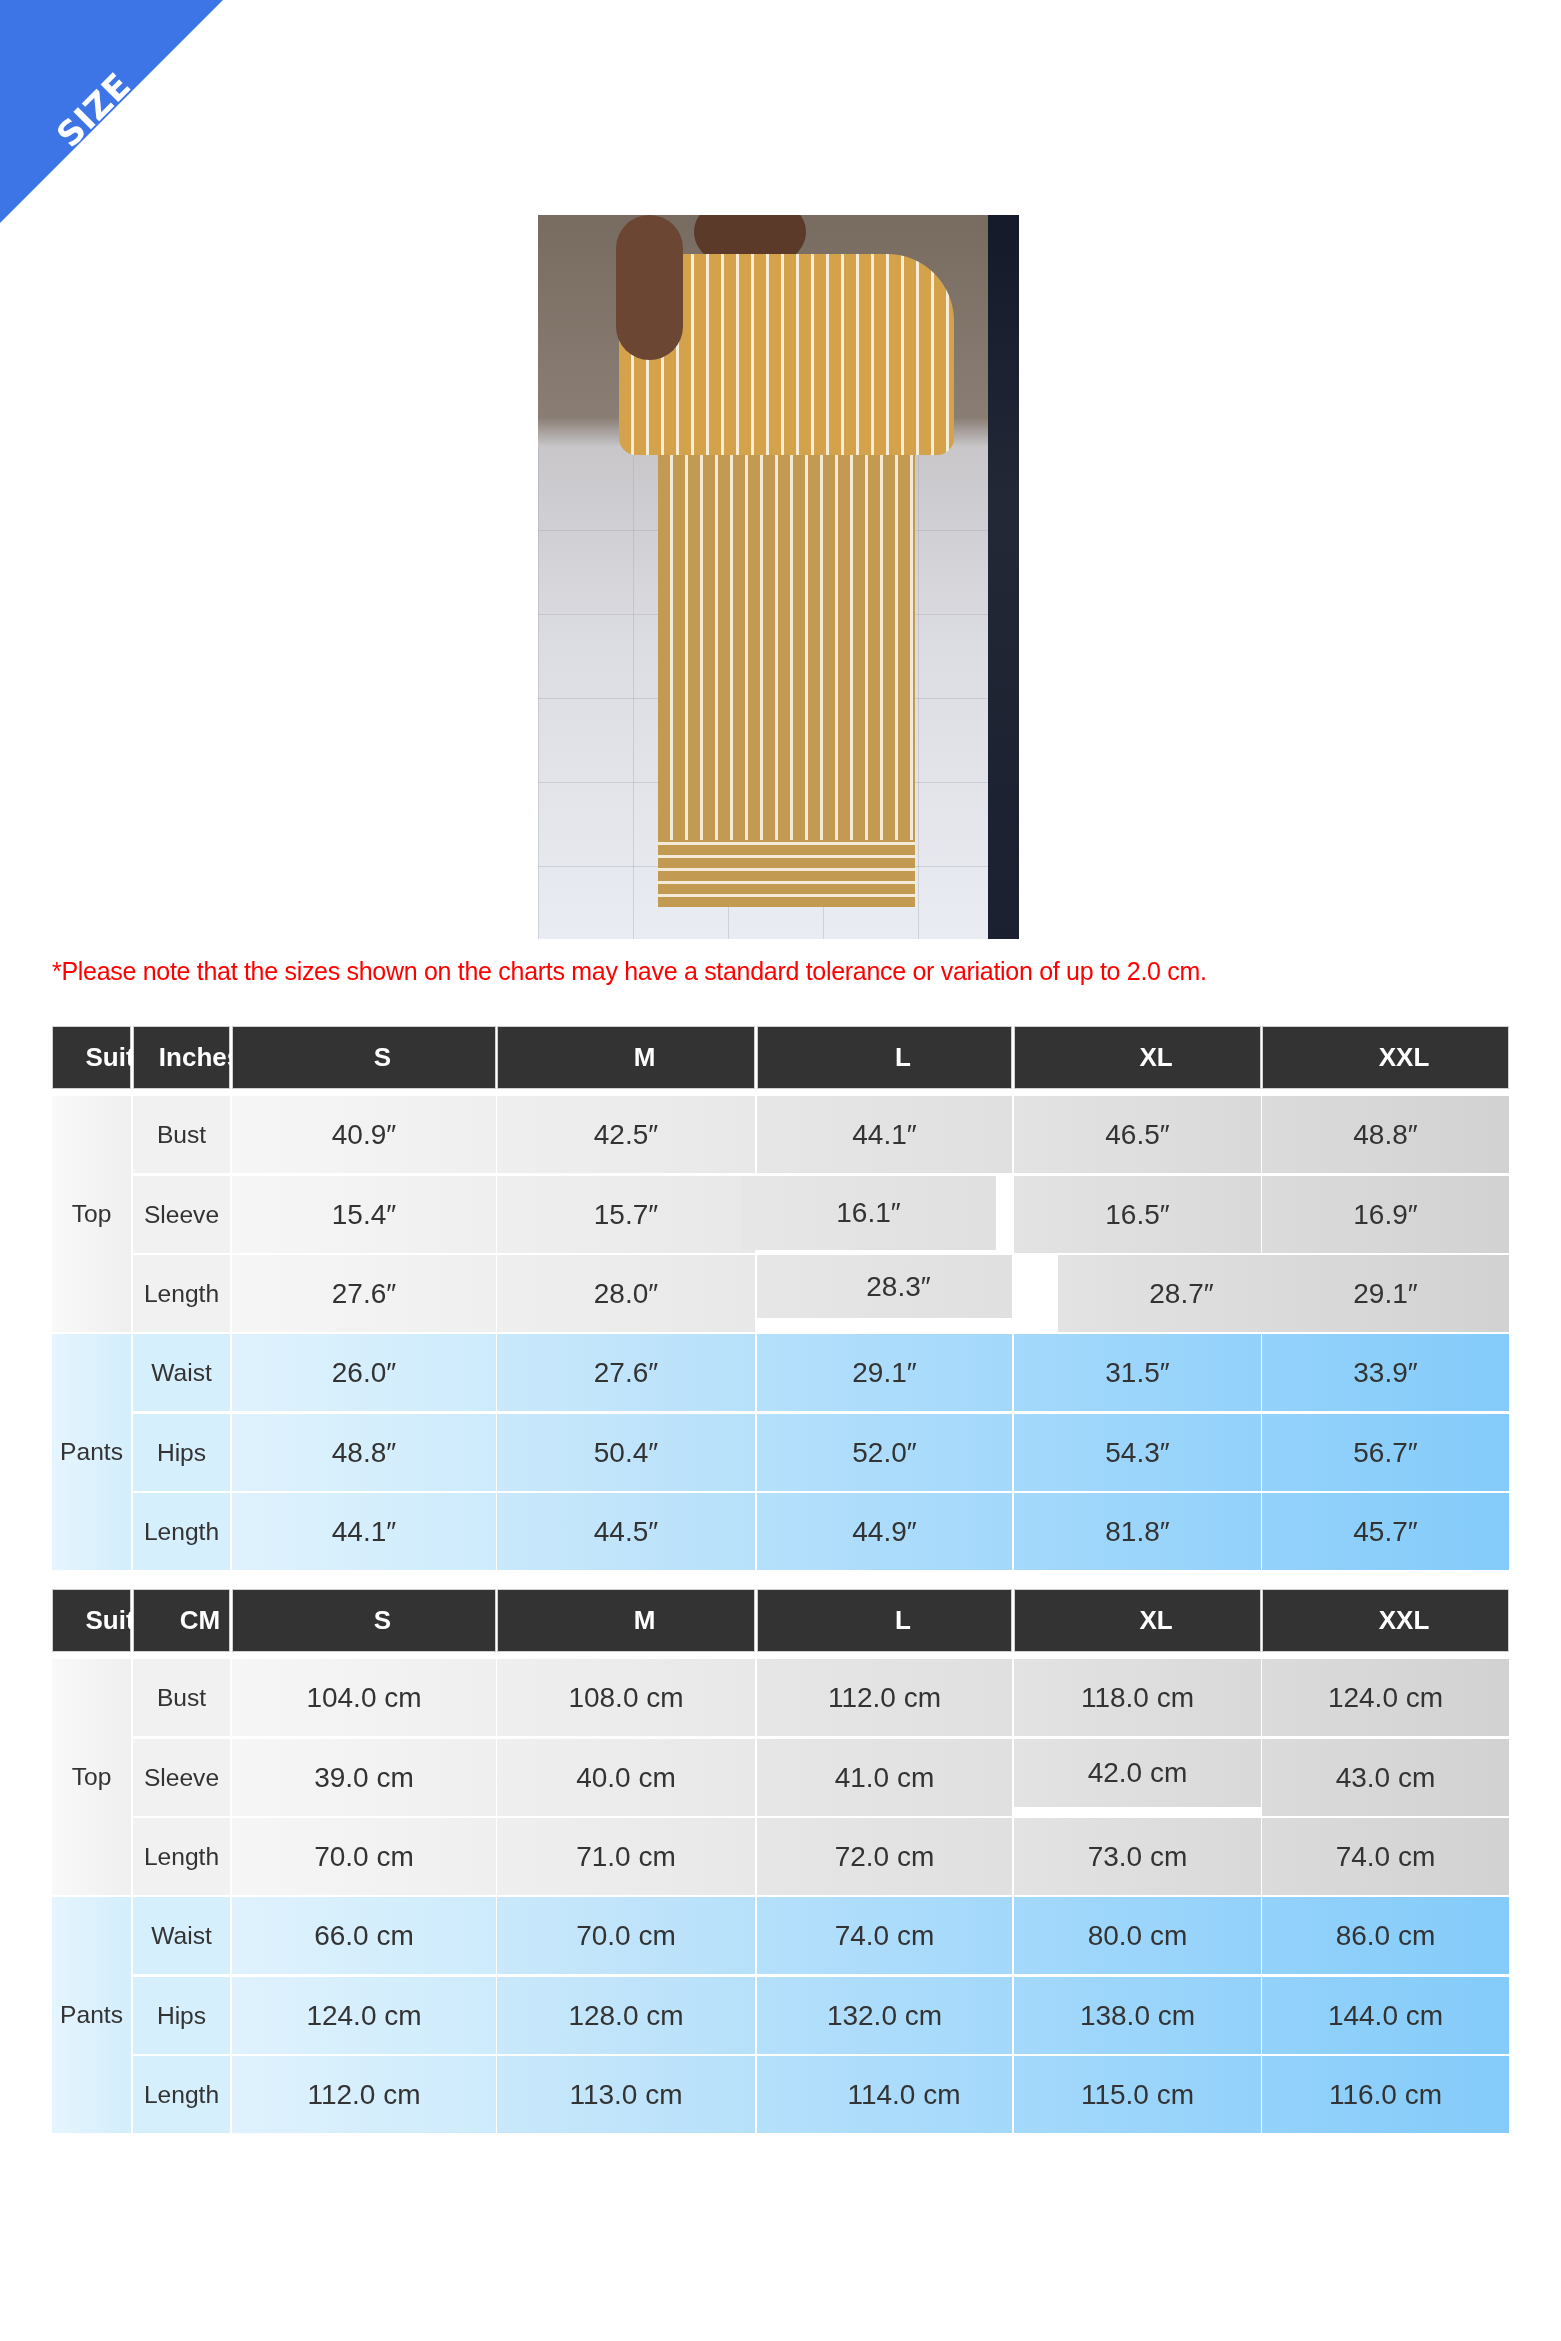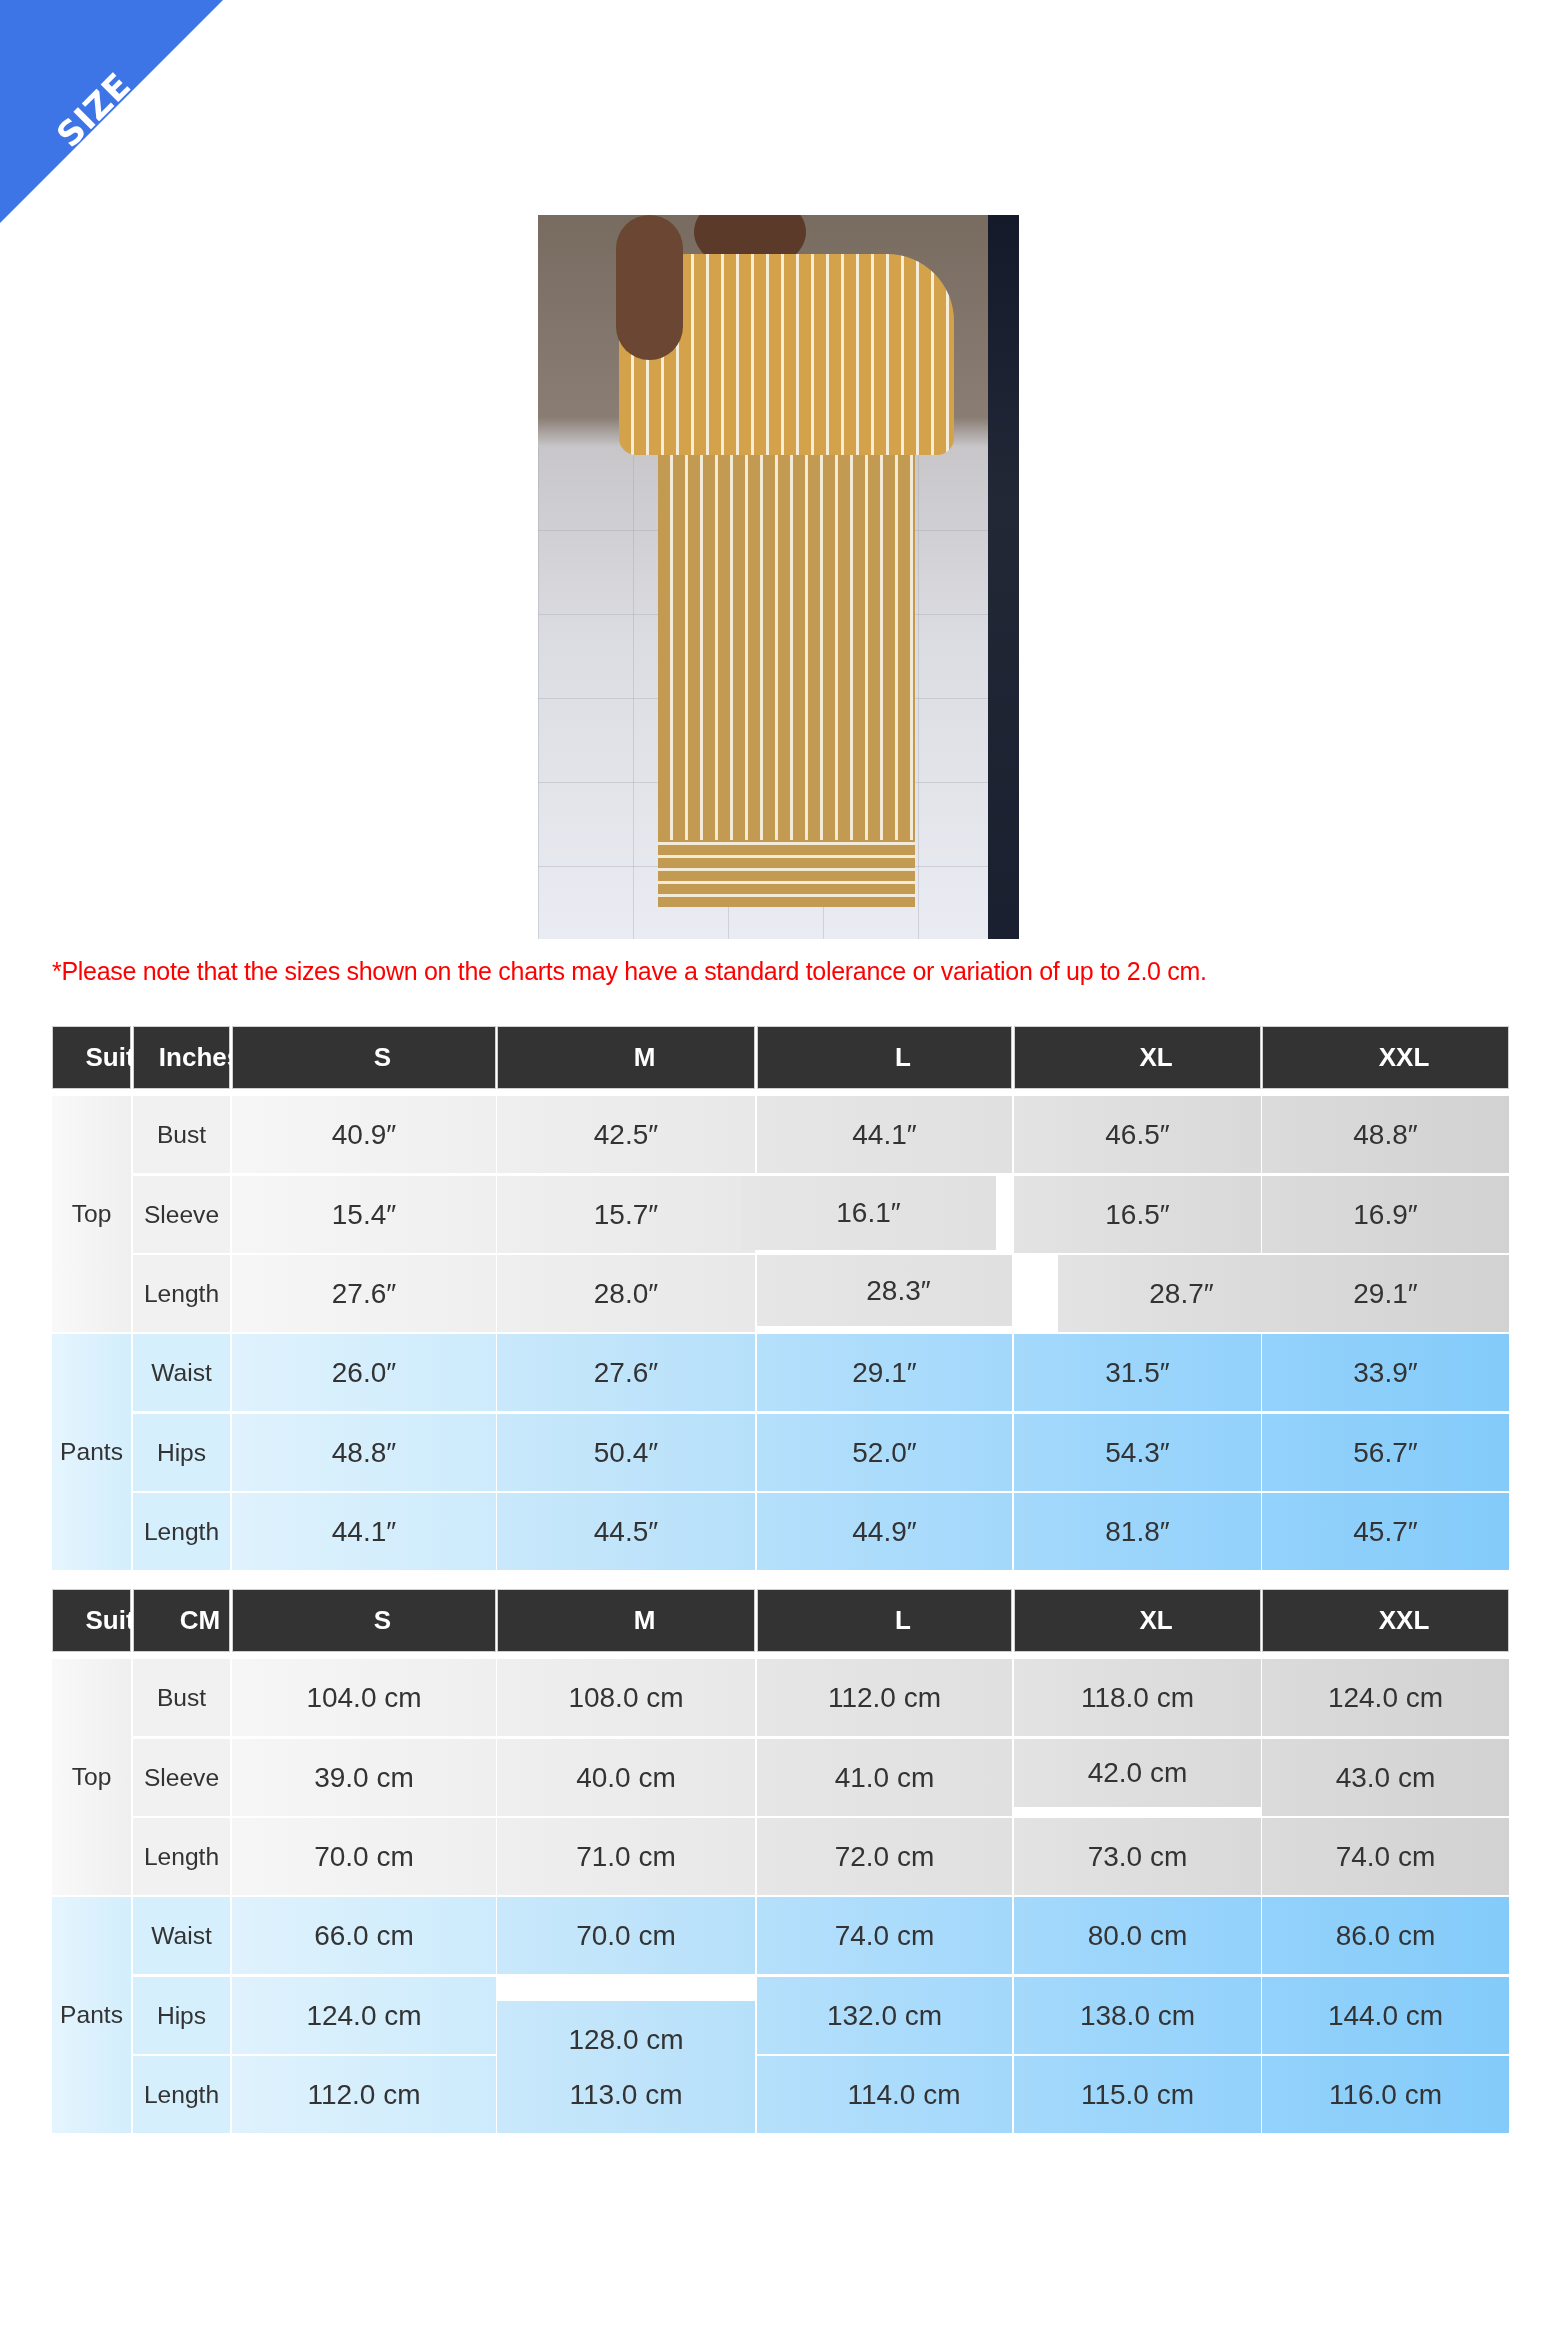--- a/index.html
+++ b/index.html
@@ -83,21 +83,21 @@
       <div class="cell" style="left:1210px;top:70px;width:247px;height:77px;background:linear-gradient(90deg,#dbdbdb,#d2d2d2);">48.8″</div>
       <div class="cell gcell" style="left:81px;top:150px;width:97px;height:77px;background:#f1f1f1;">Sleeve</div>
       <div class="cell" style="left:180px;top:150px;width:264px;height:77px;background:linear-gradient(90deg,#f6f6f6,#efefef);">15.4″</div>
       <div class="cell" style="left:445px;top:150px;width:258px;height:77px;background:linear-gradient(90deg,#efefef,#e8e8e8);">15.7″</div>
       <div class="cell" style="left:689px;top:150px;width:255px;height:74px;background:linear-gradient(90deg,#e6e6e6,#e0e0e0);">16.1″</div>
       <div class="cell" style="left:962px;top:150px;width:247px;height:77px;background:linear-gradient(90deg,#e3e3e3,#d9d9d9);">16.5″</div>
       <div class="cell" style="left:1210px;top:150px;width:247px;height:77px;background:linear-gradient(90deg,#dbdbdb,#d2d2d2);">16.9″</div>
       <div class="cell gcell" style="left:81px;top:229px;width:97px;height:77px;background:#f1f1f1;">Length</div>
       <div class="cell" style="left:180px;top:229px;width:264px;height:77px;background:linear-gradient(90deg,#f6f6f6,#efefef);">27.6″</div>
       <div class="cell" style="left:445px;top:229px;width:258px;height:77px;background:linear-gradient(90deg,#efefef,#e8e8e8);">28.0″</div>
-      <div class="cell" style="left:705px;top:229px;width:255px;height:71px;background:linear-gradient(90deg,#e6e6e6,#e0e0e0);padding-left:28px;">28.3″</div>
+      <div class="cell" style="left:705px;top:229px;width:255px;height:63px;background:linear-gradient(90deg,#e6e6e6,#e0e0e0);padding-left:28px;">28.3″</div>
       <div class="cell" style="left:962px;top:229px;width:247px;height:77px;background:linear-gradient(90deg,#e3e3e3,#d9d9d9);margin-left:44px;">28.7″</div>
       <div class="cell" style="left:1210px;top:229px;width:247px;height:77px;background:linear-gradient(90deg,#dbdbdb,#d2d2d2);">29.1″</div>
       <div class="cell gcell" style="left:0px;top:308px;width:79px;height:236px;background:linear-gradient(90deg,#e5f5fe,#d3eefc);">Pants</div>
       <div class="cell gcell" style="left:81px;top:308px;width:97px;height:77px;background:#d6effc;">Waist</div>
       <div class="cell" style="left:180px;top:308px;width:264px;height:77px;background:linear-gradient(90deg,#dff2fd,#cdebfc);">26.0″</div>
       <div class="cell" style="left:445px;top:308px;width:258px;height:77px;background:linear-gradient(90deg,#c9e8fb,#b6e0fa);">27.6″</div>
       <div class="cell" style="left:705px;top:308px;width:255px;height:77px;background:linear-gradient(90deg,#b5e0fb,#a3d8fb);">29.1″</div>
       <div class="cell" style="left:962px;top:308px;width:247px;height:77px;background:linear-gradient(90deg,#a4d9fb,#93d1fb);">31.5″</div>
       <div class="cell" style="left:1210px;top:308px;width:247px;height:77px;background:linear-gradient(90deg,#93d2fb,#84cbfa);">33.9″</div>
       <div class="cell gcell" style="left:81px;top:388px;width:97px;height:77px;background:#d6effc;">Hips</div>
@@ -144,21 +144,21 @@
       <div class="cell" style="left:1210px;top:229px;width:247px;height:77px;background:linear-gradient(90deg,#dbdbdb,#d2d2d2);">74.0 cm</div>
       <div class="cell gcell" style="left:0px;top:308px;width:79px;height:236px;background:linear-gradient(90deg,#e5f5fe,#d3eefc);">Pants</div>
       <div class="cell gcell" style="left:81px;top:308px;width:97px;height:77px;background:#d6effc;">Waist</div>
       <div class="cell" style="left:180px;top:308px;width:264px;height:77px;background:linear-gradient(90deg,#dff2fd,#cdebfc);">66.0 cm</div>
       <div class="cell" style="left:445px;top:308px;width:258px;height:77px;background:linear-gradient(90deg,#c9e8fb,#b6e0fa);">70.0 cm</div>
       <div class="cell" style="left:705px;top:308px;width:255px;height:77px;background:linear-gradient(90deg,#b5e0fb,#a3d8fb);">74.0 cm</div>
       <div class="cell" style="left:962px;top:308px;width:247px;height:77px;background:linear-gradient(90deg,#a4d9fb,#93d1fb);">80.0 cm</div>
       <div class="cell" style="left:1210px;top:308px;width:247px;height:77px;background:linear-gradient(90deg,#93d2fb,#84cbfa);">86.0 cm</div>
       <div class="cell gcell" style="left:81px;top:388px;width:97px;height:77px;background:#d6effc;">Hips</div>
       <div class="cell" style="left:180px;top:388px;width:264px;height:77px;background:linear-gradient(90deg,#dff2fd,#cdebfc);">124.0 cm</div>
-      <div class="cell" style="left:445px;top:388px;width:258px;height:77px;background:linear-gradient(90deg,#c9e8fb,#b6e0fa);margin-top:24px;">128.0 cm</div>
+      <div class="cell" style="left:445px;top:388px;width:258px;height:77px;background:linear-gradient(90deg,#c9e8fb,#b6e0fa);">128.0 cm</div>
       <div class="cell" style="left:705px;top:388px;width:255px;height:77px;background:linear-gradient(90deg,#b5e0fb,#a3d8fb);">132.0 cm</div>
       <div class="cell" style="left:962px;top:388px;width:247px;height:77px;background:linear-gradient(90deg,#a4d9fb,#93d1fb);">138.0 cm</div>
       <div class="cell" style="left:1210px;top:388px;width:247px;height:77px;background:linear-gradient(90deg,#93d2fb,#84cbfa);">144.0 cm</div>
       <div class="cell gcell" style="left:81px;top:467px;width:97px;height:77px;background:#d6effc;">Length</div>
       <div class="cell" style="left:180px;top:467px;width:264px;height:77px;background:linear-gradient(90deg,#dff2fd,#cdebfc);">112.0 cm</div>
       <div class="cell" style="left:445px;top:467px;width:258px;height:77px;background:linear-gradient(90deg,#c9e8fb,#b6e0fa);">113.0 cm</div>
       <div class="cell" style="left:705px;top:467px;width:255px;height:77px;background:linear-gradient(90deg,#b5e0fb,#a3d8fb);padding-left:39px;">114.0 cm</div>
       <div class="cell" style="left:962px;top:467px;width:247px;height:77px;background:linear-gradient(90deg,#a4d9fb,#93d1fb);">115.0 cm</div>
       <div class="cell" style="left:1210px;top:467px;width:247px;height:77px;background:linear-gradient(90deg,#93d2fb,#84cbfa);">116.0 cm</div>
     </div>

